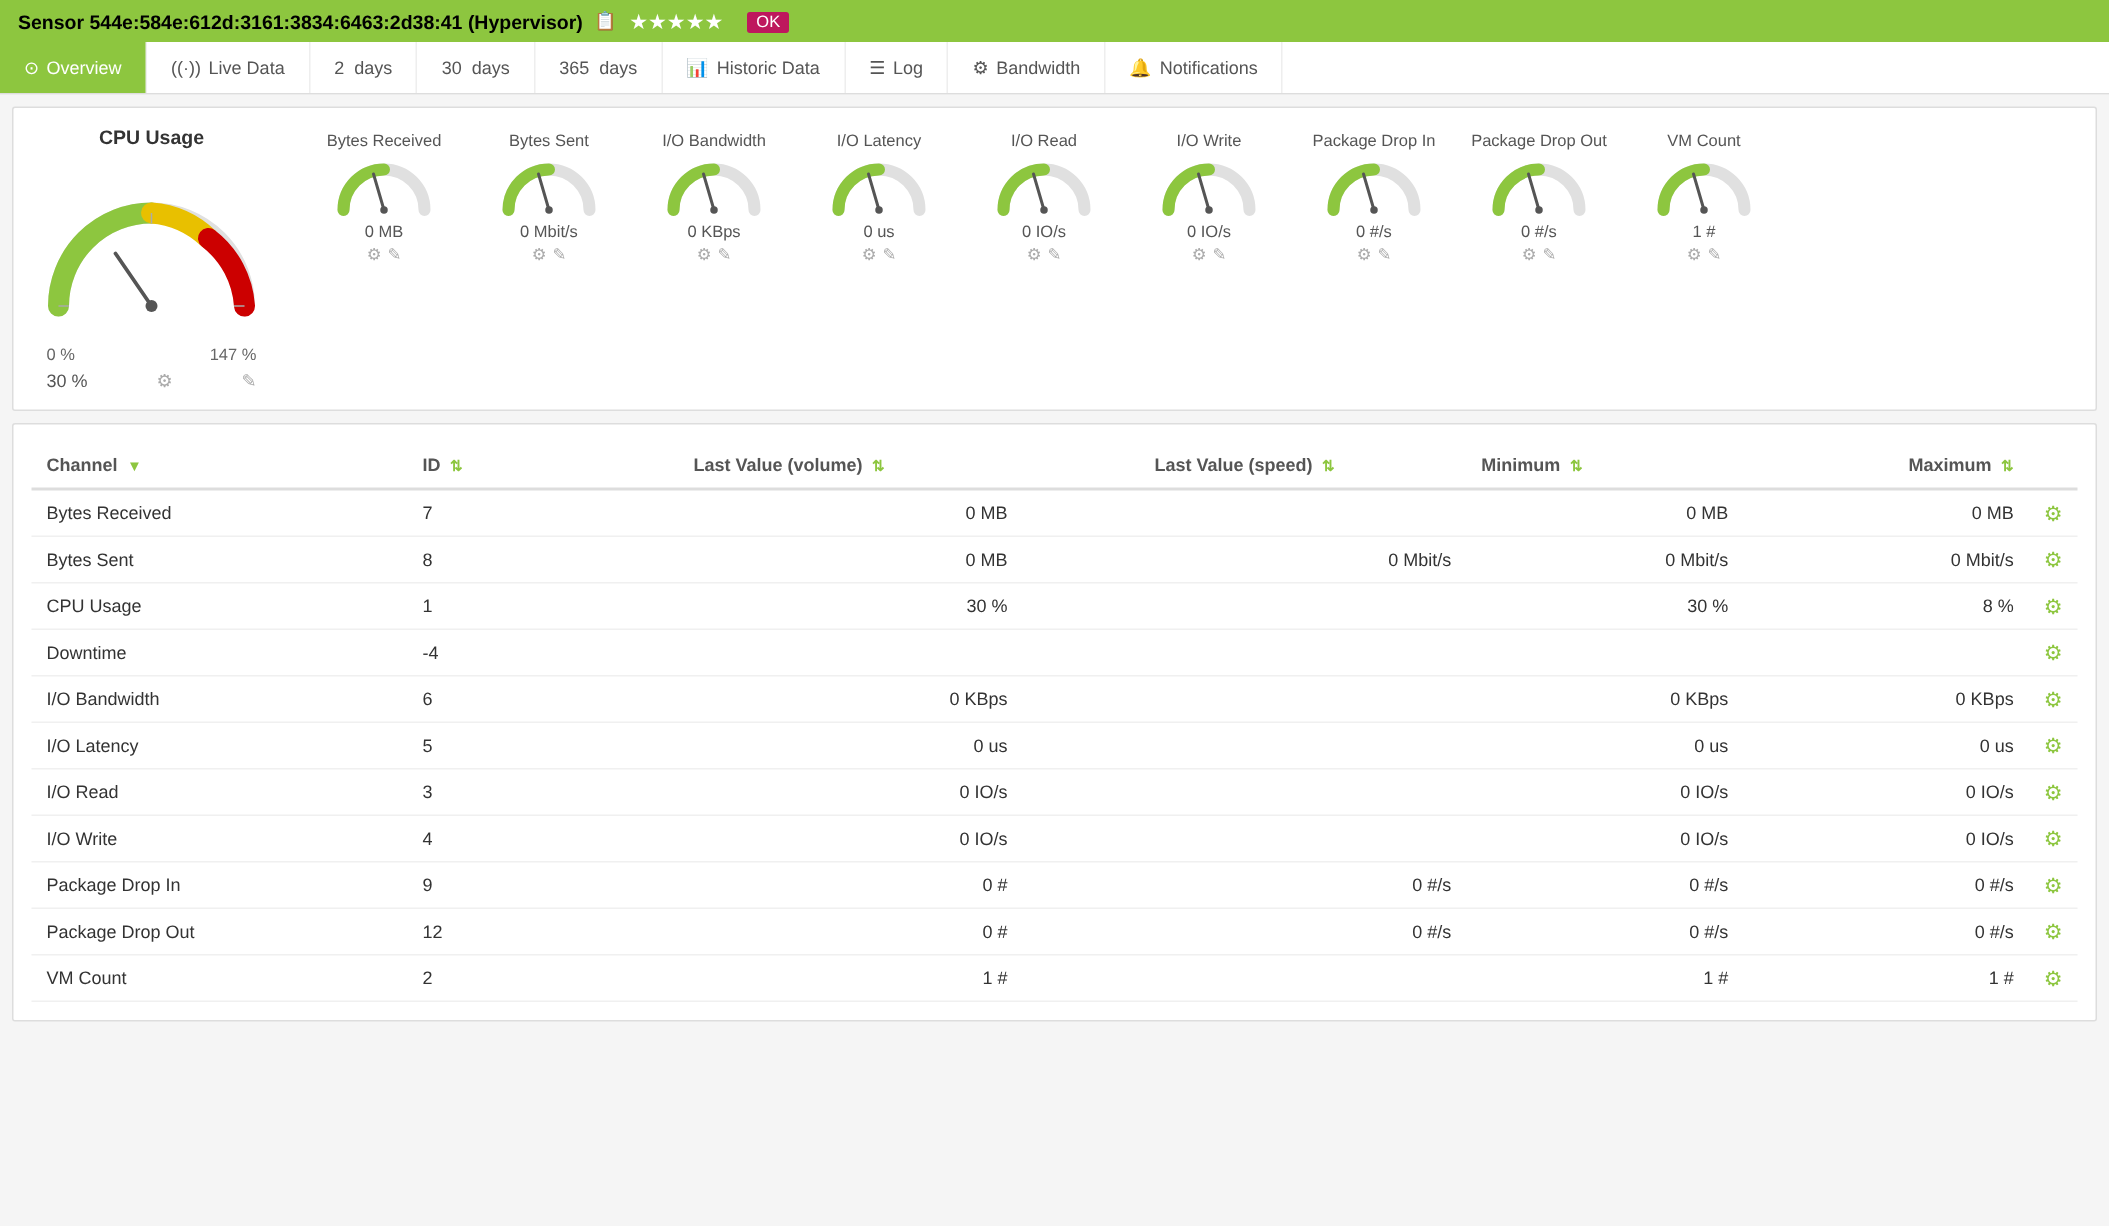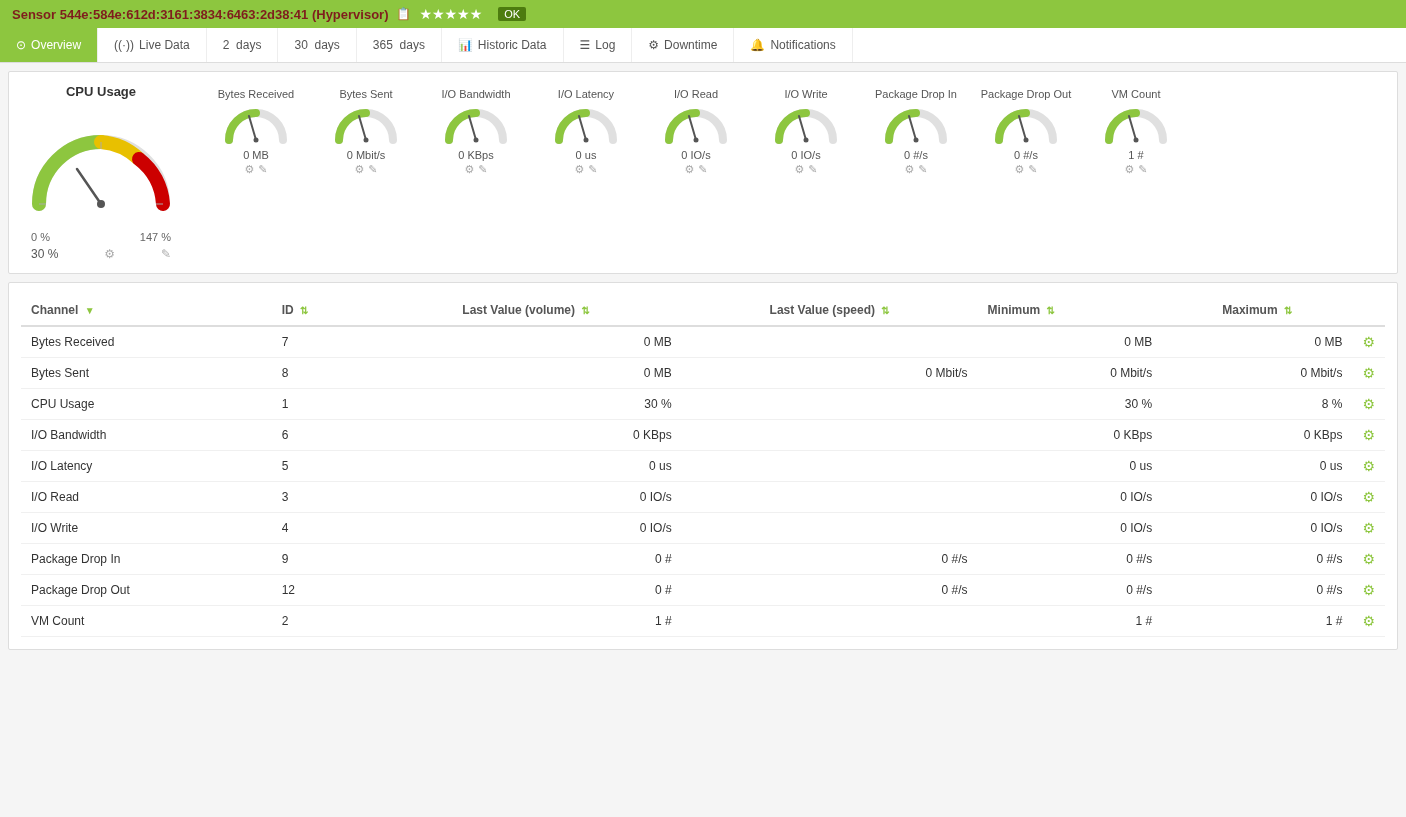--- a/index.html
+++ b/index.html
@@ -6,22 +6,22 @@
     body { font-family: Arial, sans-serif; font-size: 12px; background: #f5f5f5; color: #333; }
 
     
     .header {
       background: #8dc63f;
       padding: 6px 12px;
       display: flex;
       align-items: center;
       gap: 8px;
     }
-    .header-sensor { color: #7f1d1d; font-size: 13px; font-weight: bold; }
-    .header-status { color: #fff; font-size: 11px; background: #4d7c0f; padding: 1px 6px; border-radius: 2px; }
+    .header-sensor { color: #000000; font-size: 13px; font-weight: bold; }
+    .header-status { color: #fff; font-size: 11px; background: #be185d; padding: 1px 6px; border-radius: 2px; }
     .header-stars { color: #fff; font-size: 14px; }
 
     
     .nav {
       background: #fff;
       border-bottom: 1px solid #ddd;
       display: flex;
       align-items: center;
     }
     .nav-item {
@@ -184,21 +184,21 @@
   <div class="nav-item">
     <span>📊</span>
     <span>Historic Data</span>
   </div>
   <div class="nav-item">
     <span>☰</span>
     <span>Log</span>
   </div>
   <div class="nav-item">
     <span>⚙</span>
-    <span>Downtime</span>
+    <span>Bandwidth</span>
   </div>
   <div class="nav-item">
     <span>🔔</span>
     <span>Notifications</span>
   </div>
 </nav>
 
 <div class="overview-section">
   <div style="display:flex; align-items:flex-start; gap:0;">
 
@@ -380,21 +380,21 @@
           <span class="sort-arrow">⇅</span>
         </th>
         <th style="text-align:center;">
           <span>Last Value (speed)</span>
           <span class="sort-arrow">⇅</span>
         </th>
         <th style="">
           <span>Minimum</span>
           <span class="sort-arrow">⇅</span>
         </th>
-        <th style="text-align:center;">
+        <th style="text-align:right;">
           <span>Maximum</span>
           <span class="sort-arrow">⇅</span>
         </th>
         <th style="width:30px;"></th>
       </tr>
     </thead>
     <tbody id="table-body">
     <tr>
     <td>Bytes Received</td>
     <td>7</td>
@@ -422,20 +422,31 @@
     <td>1</td>
     <td class="td-right">30 %</td>
     <td class="td-right"></td>
     <td class="td-right">30 %</td>
     <td class="td-right">8 %</td>
     <td class="td-center">
       <span class="gear-icon">⚙</span>
     </td>
   </tr>
         <tr>
+    <td>Downtime</td>
+    <td>-4</td>
+    <td class="td-right"></td>
+    <td class="td-right"></td>
+    <td class="td-right"></td>
+    <td class="td-right"></td>
+    <td class="td-center">
+      <span class="gear-icon">⚙</span>
+    </td>
+  </tr>
+        <tr>
     <td>I/O Bandwidth</td>
     <td>6</td>
     <td class="td-right">0 KBps</td>
     <td class="td-right"></td>
     <td class="td-right">0 KBps</td>
     <td class="td-right">0 KBps</td>
     <td class="td-center">
       <span class="gear-icon">⚙</span>
     </td>
   </tr>

